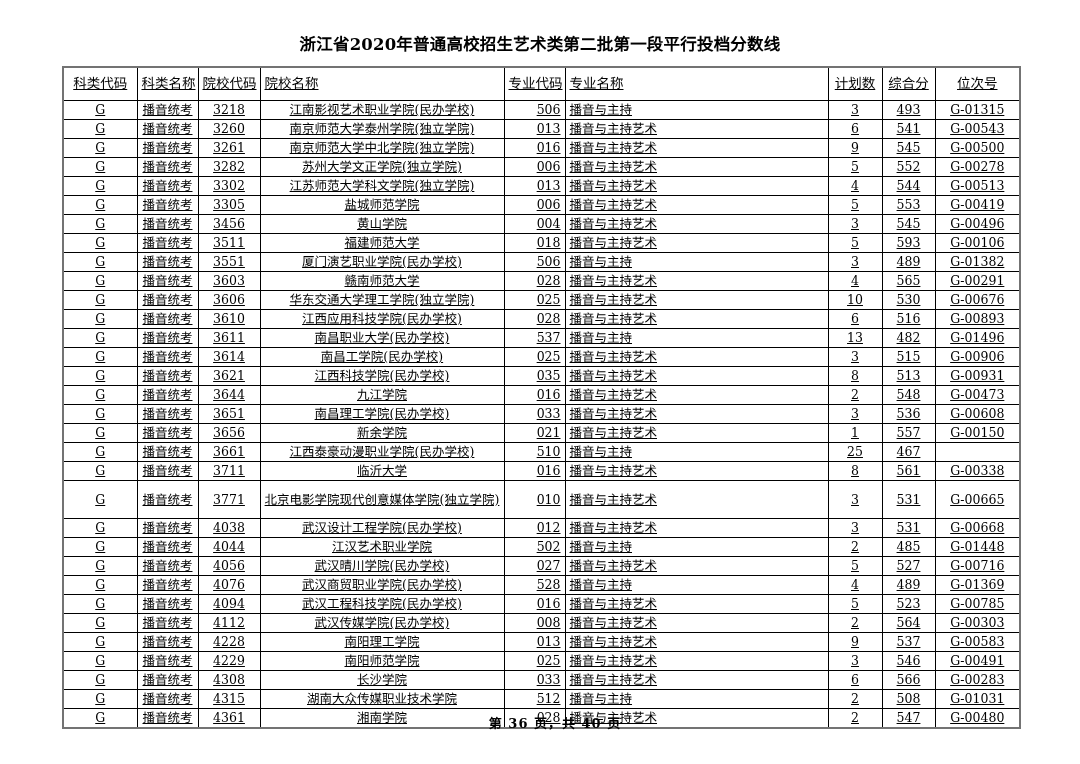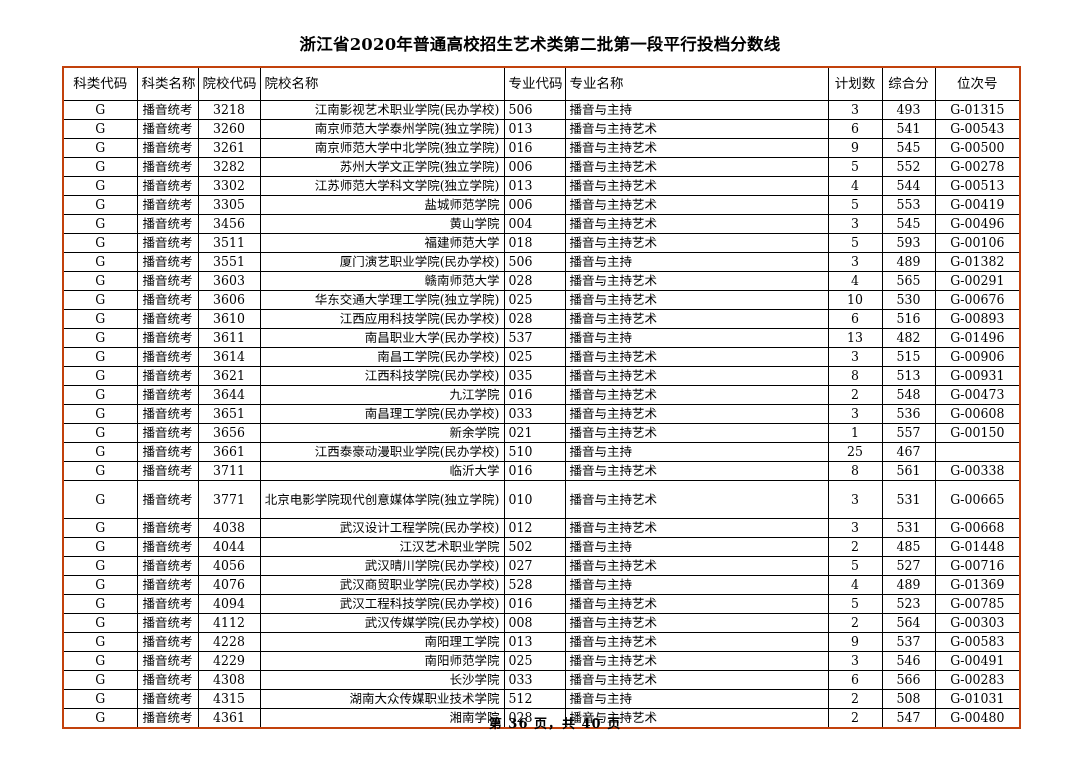--- a/index.html
+++ b/index.html
@@ -66,39 +66,40 @@
 
   
   table.score-table thead th {
     height: 32px;
     font-size: 13.5px;
     border-width: 1px;
   }
 
   
   table.score-table {
-    border: 2px solid #c2410c;
+    border: 2px solid #737373;
+    text-decoration: underline;
   }
 
   
   col.c-kldm  { width: 74px; }
   col.c-klmc  { width: 61px; }
   col.c-yxdm  { width: 62px; }
   col.c-yxmc  { width: 244px; }
   col.c-zydm  { width: 61px; }
   col.c-zymc  { width: 263px; }
   col.c-jhs   { width: 54px; }
   col.c-zhf   { width: 53px; }
   col.c-wch   { width: 85px; }
 
   td.cell-kldm { text-align: center; }
   td.cell-klmc { text-align: center; }
   td.cell-yxdm { text-align: center; }
-  td.cell-yxmc { text-align: right; }
-  td.cell-zydm { text-align: left; margin-left: 32px; }
+  td.cell-yxmc { text-align: center; }
+  td.cell-zydm { text-align: right; margin-left: 32px; }
   td.cell-zymc { text-align: left; }
   td.cell-jhs  { text-align: center; }
   td.cell-zhf  { text-align: center; }
   td.cell-wch  { text-align: center; }
 
   
   tbody tr { height: 19px; }
 
   
   tbody tr.tall { height: 38px; }

